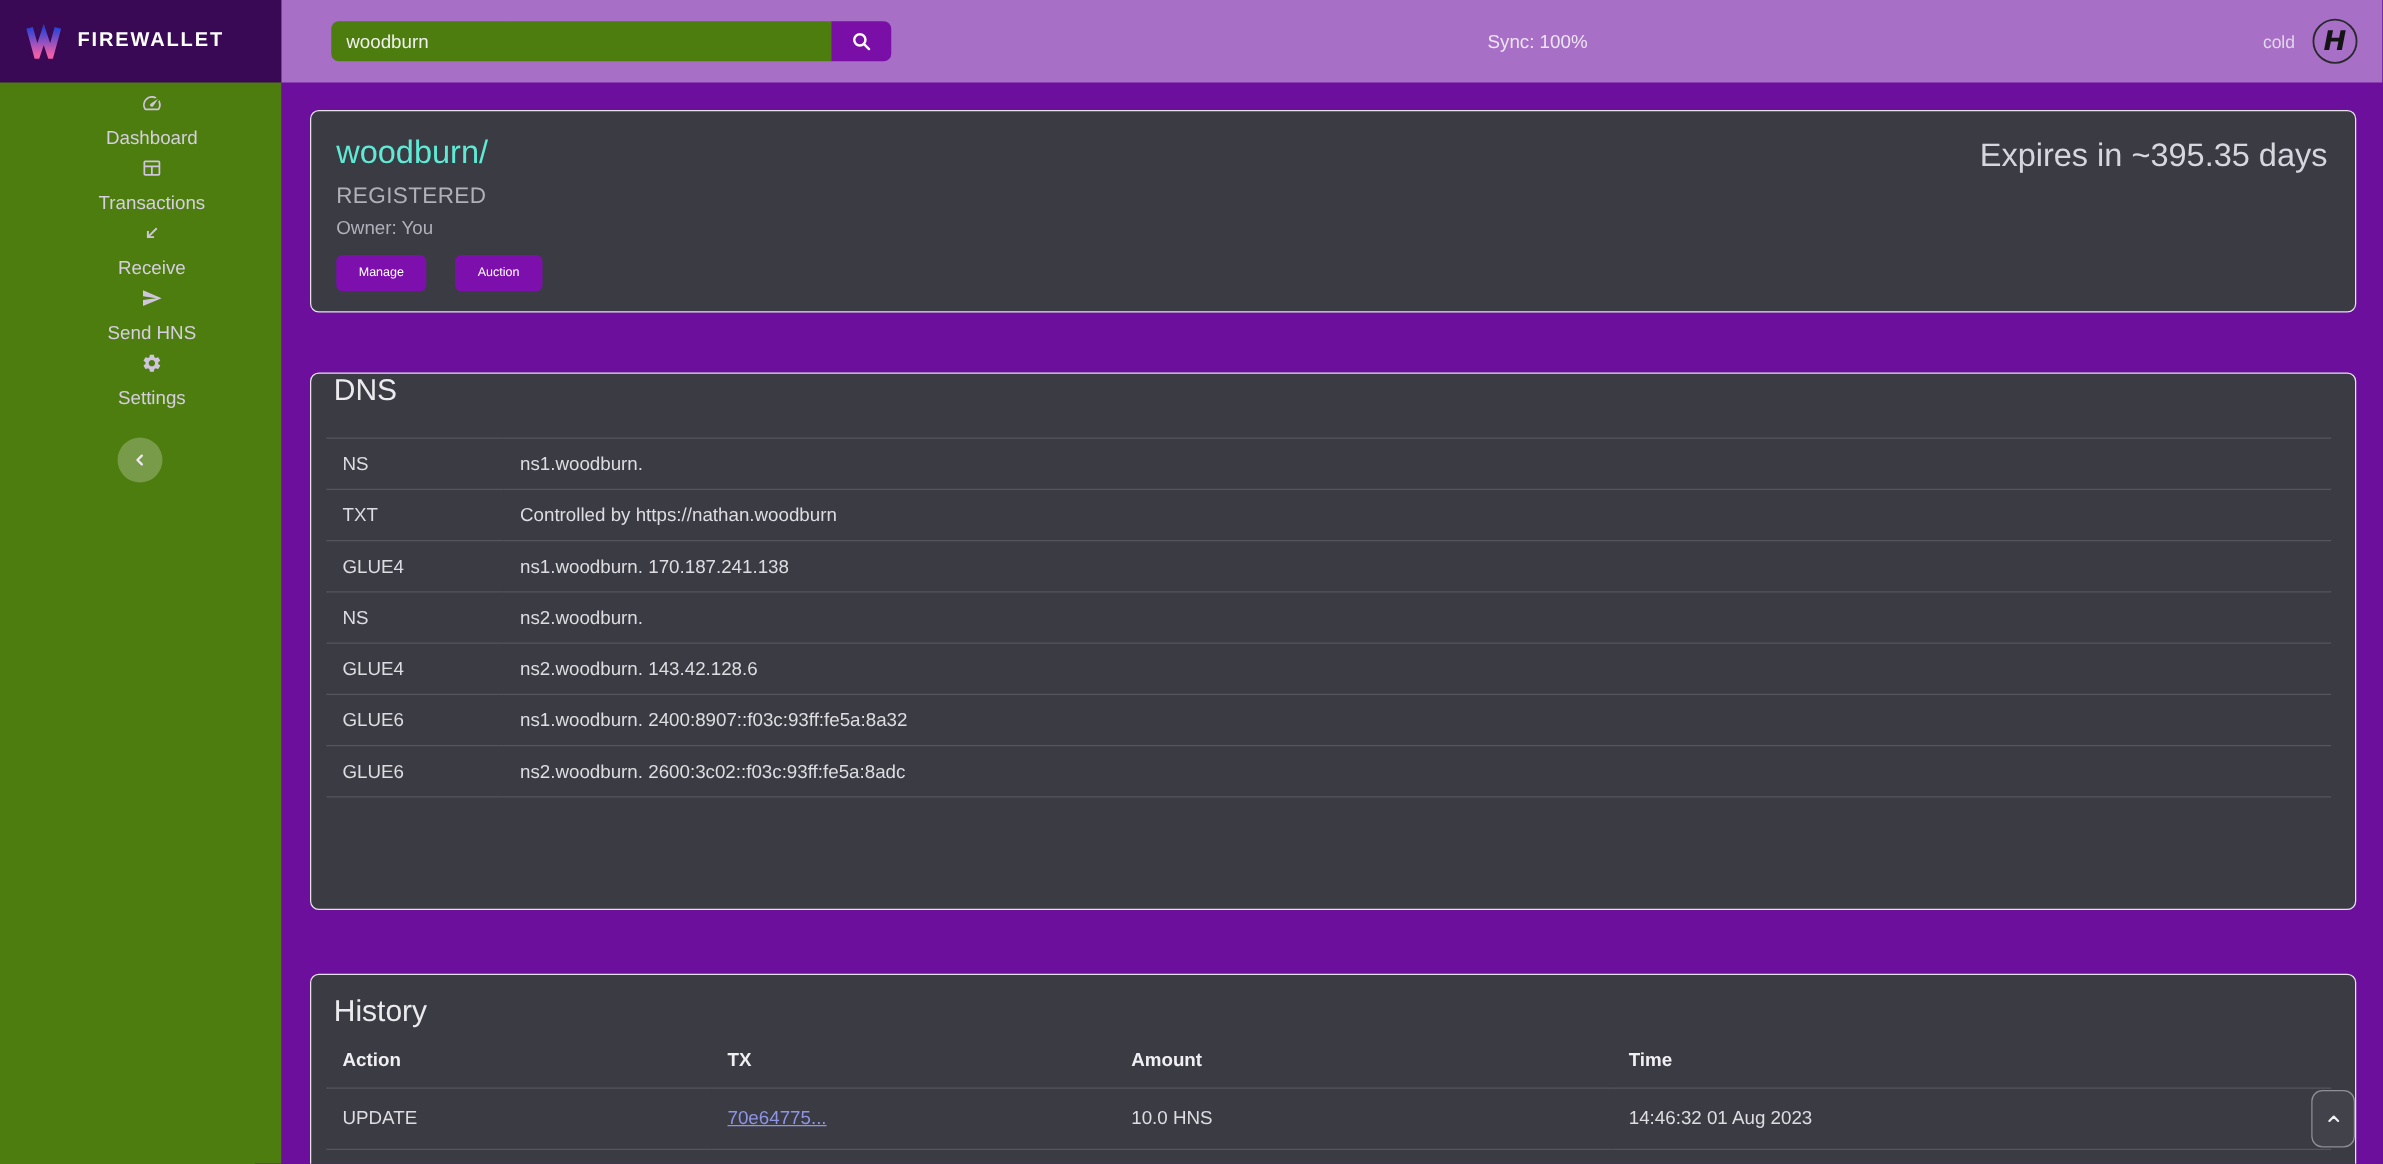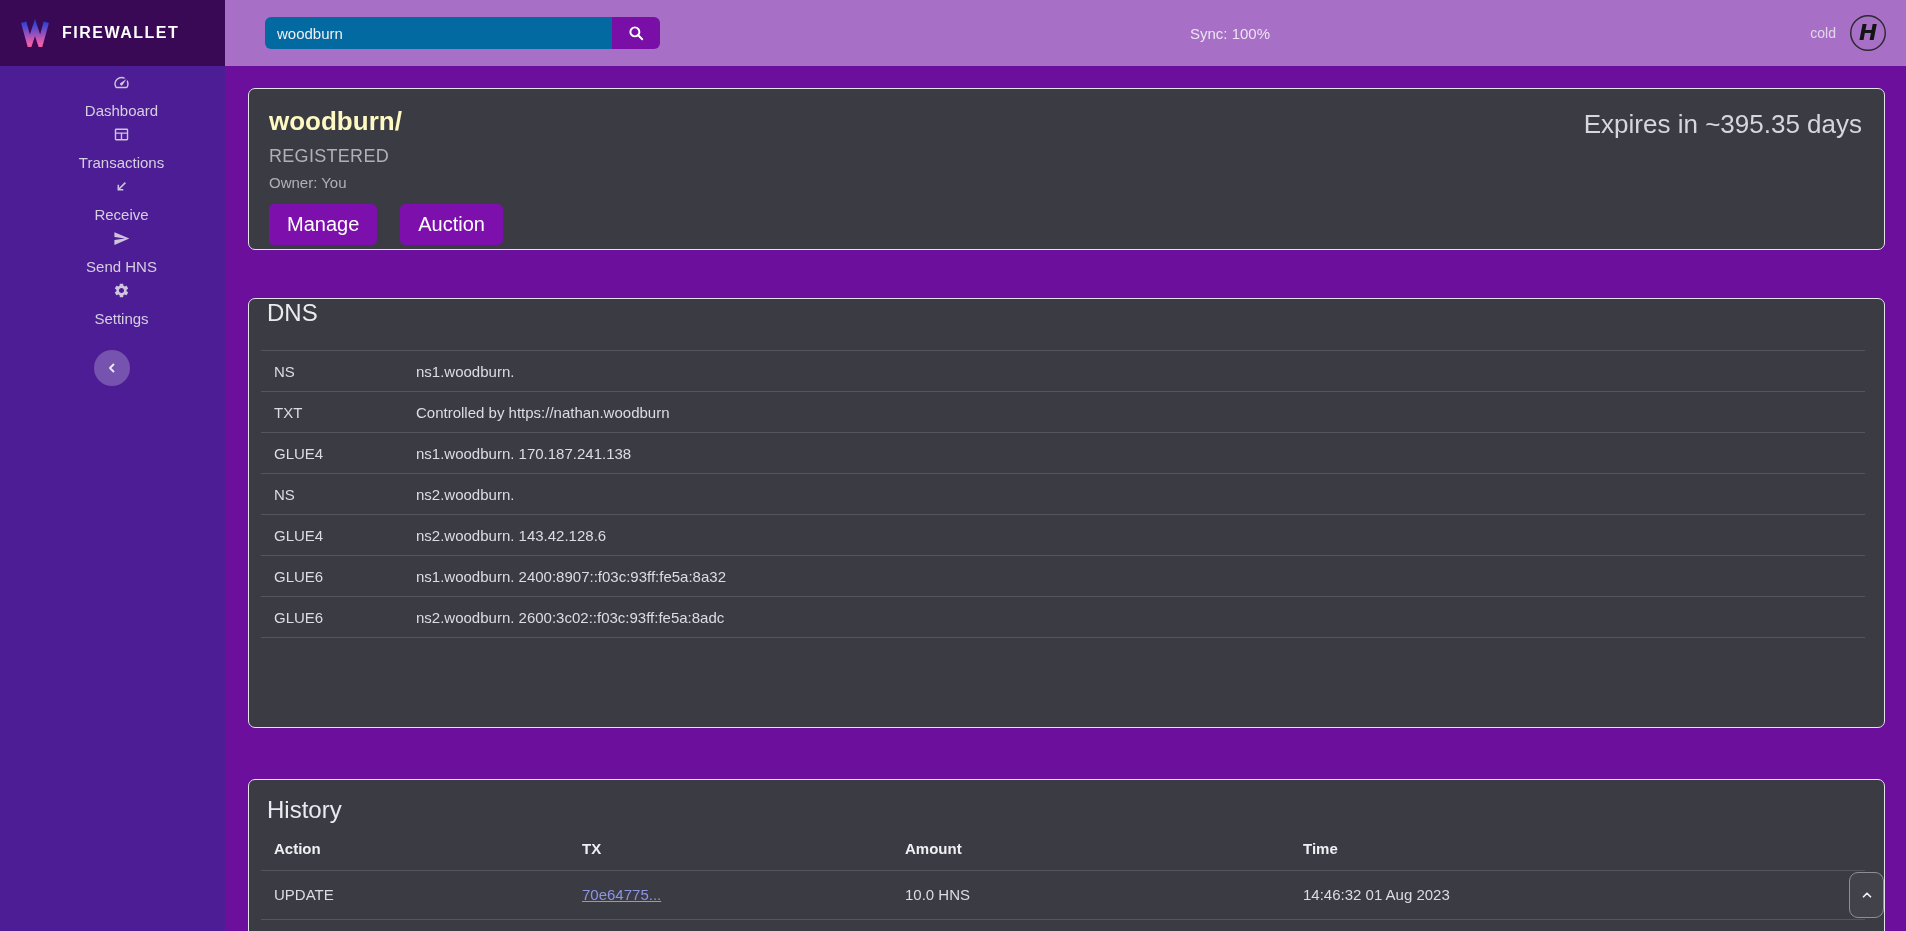--- a/index.html
+++ b/index.html
@@ -7,21 +7,21 @@
   body {
     font-family:"Liberation Sans","DejaVu Sans",sans-serif;
     background:#6b0f9c;
     position:relative;
     color:#e8e8ee;
   }
 
   
   .sidebar {
     position:absolute; left:0; top:0; bottom:0; width:225px;
-    background:#4c1d95; z-index:5;
+    background:#4d7c0f; z-index:5;
   }
   .brand {
     height:66px; background:#3a0955;
     display:flex; align-items:center; padding-left:20px; gap:12px;
     cursor:pointer;
   }
   .brand-name {
     color:#ffffff; font-weight:bold; font-size:16px; letter-spacing:1.5px;
   }
   .nav { padding-top:8px; }
@@ -39,22 +39,22 @@
   }
   .collapse-btn svg { width:14px; height:14px; color:#efe9f5; }
 
   
   .topbar {
     position:absolute; left:225px; right:0; top:0; height:66px;
     background:#a86fc7; display:flex; align-items:center; z-index:4;
   }
   .searchbox { display:flex; margin-left:40px; height:32px; }
   .search-input {
-    width:347px; height:32px; border:none; outline:none;
-    background:#0369a1; color:#f0f0f0; font-size:15px;
+    width:400px; height:32px; border:none; outline:none;
+    background:#4d7c0f; color:#f0f0f0; font-size:15px;
     padding:0 12px; border-radius:6px 0 0 6px;
     font-family:"Liberation Sans","DejaVu Sans",sans-serif;
   }
   .search-btn {
     width:48px; height:32px; border:none; background:#7a0fa8;
     border-radius:0 6px 6px 0; cursor:pointer;
     display:flex; align-items:center; justify-content:center;
   }
   .search-btn svg { width:18px; height:18px; color:#ffffff; }
   .sync { position:absolute; left:965px; font-size:15px; color:#ece4f2; }
@@ -63,27 +63,27 @@
   .wallet-logo { width:40px; height:40px; cursor:pointer; }
 
   
   .main { position:absolute; left:225px; top:66px; right:0; bottom:0; overflow:hidden; }
   .card {
     margin:0 21px 0 23px; background:#3b3b43;
     border:1px solid #e3e3e8; border-radius:7px;
     position:relative;
   }
   .domain-card { margin-top:22px; height:162px; padding:17px 20px; }
-  .domain-title { font-size:26px; color:#fef9c3; font-weight:700; }
+  .domain-title { font-size:26px; color:#5eead4; font-weight:400; }
   .domain-status { font-size:18px; color:#b0b0ba; margin-top:9px; letter-spacing:0.3px; }
   .domain-owner { font-size:15px; color:#b0b0ba; margin-top:7px; }
   .domain-buttons { margin-top:13px; display:flex; gap:23px; }
   .btn-purple {
     background:#7d10ad; color:#ffffff; border:none; border-radius:5px;
-    font-size:20px; padding:9px 18px; cursor:pointer;
+    font-size:10px; padding:9px 18px; cursor:pointer;
     font-family:"Liberation Sans","DejaVu Sans",sans-serif;
   }
   .domain-expires { position:absolute; right:22px; top:20px; font-size:26px; color:#d6d6de; font-weight:400; }
 
   .dns-card { margin-top:48px; height:430px; padding-top:0; }
   .card-title { font-size:24px; color:#eaeaef; font-weight:400; padding-left:18px; }
   .dns-table { margin:23px 19px 0 12px; border-collapse:collapse; width:calc(100% - 31px); }
   .dns-table tr { border-top:1px solid #55555e;margin-top:44px; }
   .dns-table tr:last-child { border-bottom:1px solid #55555e; }
   .dns-table td { height:41px; font-size:15px; color:#dcdce2; padding-left:13px; }

